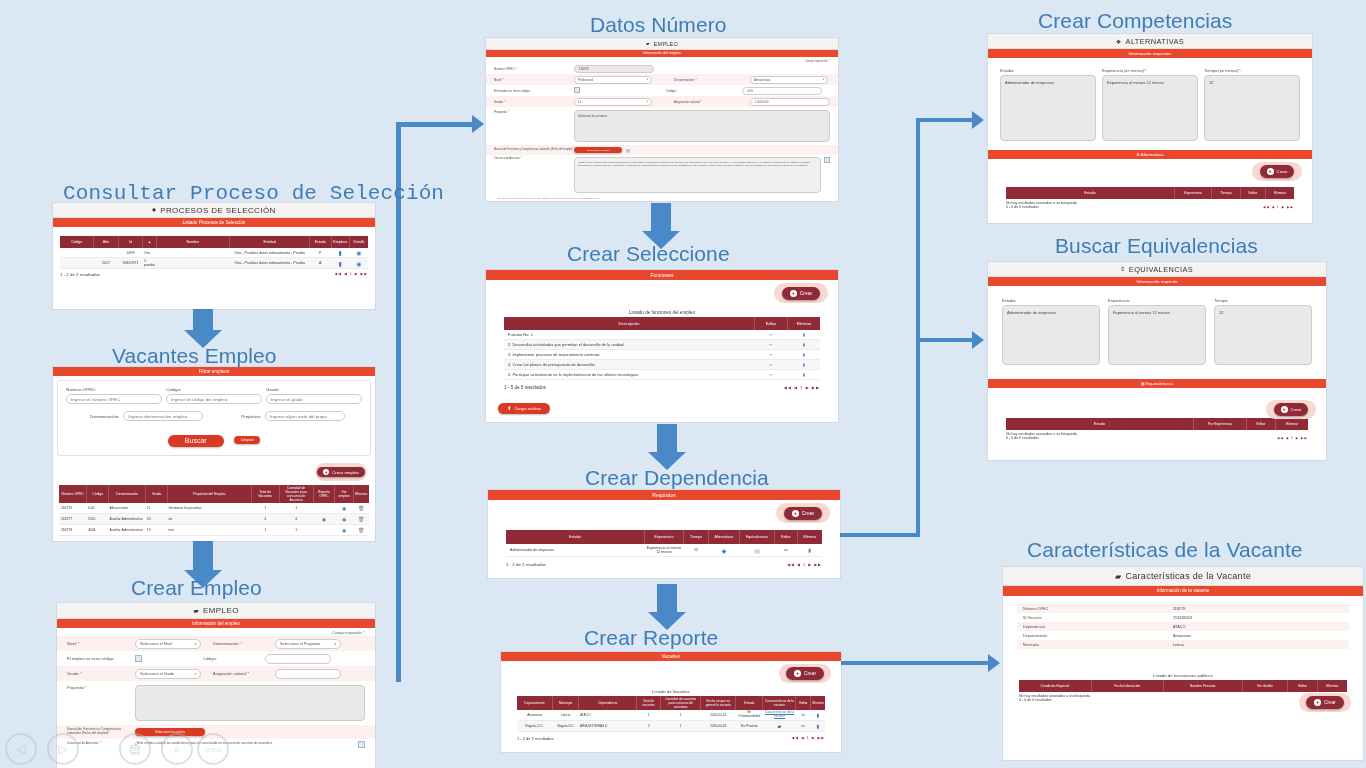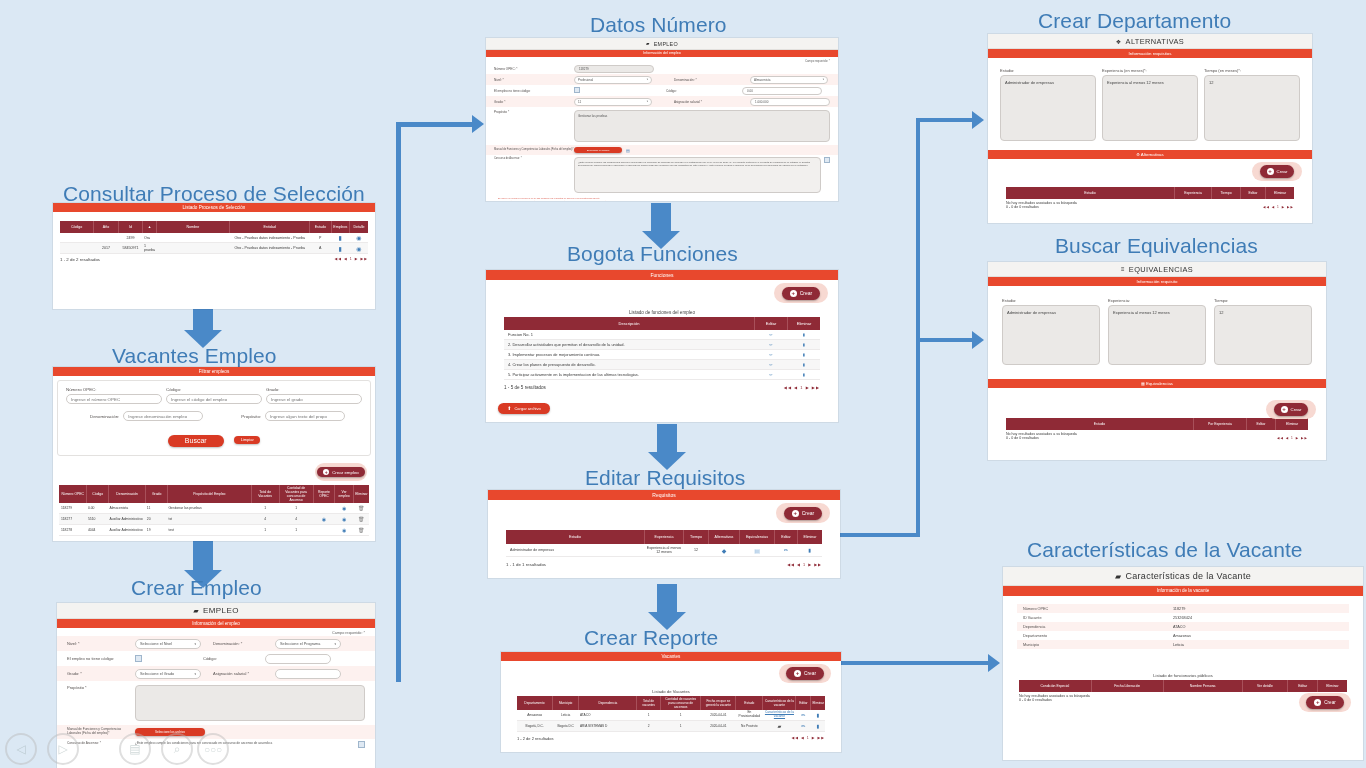--- a/index.html
+++ b/index.html
@@ -160,32 +160,36 @@
   <div class="arrow" style="left:916px;top:118px;width:58px;height:4px;"></div>
   <div class="ahead right" style="left:972px;top:111px;"></div>
   <div class="arrow" style="left:916px;top:338px;width:58px;height:4px;"></div>
   <div class="ahead right" style="left:972px;top:331px;"></div>
 </div>
 <div>
   <div class="arrow" style="left:840px;top:661px;width:150px;height:4px;"></div>
   <div class="ahead right" style="left:988px;top:654px;"></div>
 </div>
 
-<div class="sec-title" style="left:63px;top:182px;">Consultar Proceso de Selección</div>
+<div class="sec-title" style="left:63px;top:182px;font-family:Liberation Mono, monospace;">Consultar Proceso de Selección</div>
 <div class="sec-title" style="left:112px;top:344px;">Vacantes Empleo</div>
 <div class="sec-title" style="left:131px;top:576px;">Crear Empleo</div>
 <div class="sec-title" style="left:590px;top:13px;">Datos Número</div>
-<div class="sec-title" style="left:567px;top:242px;">Bogota Funciones</div>
-<div class="sec-title" style="left:585px;top:466px;">Editar Requisitos</div>
+<div class="sec-title" style="left:567px;top:242px;">Crear Seleccione</div>
+<div class="sec-title" style="left:585px;top:466px;">Crear Dependencia</div>
 <div class="sec-title" style="left:584px;top:626px;">Crear Reporte</div>
-<div class="sec-title" style="left:1038px;top:9px;">Crear Departamento</div>
+<div class="sec-title" style="left:1038px;top:9px;">Crear Competencias</div>
 <div class="sec-title" style="left:1055px;top:234px;">Buscar Equivalencias</div>
 <div class="sec-title" style="left:1027px;top:538px;">Características de la Vacante</div>
 
 <div class="shot" style="left:53px;top:203px;width:322px;height:106px;">
+  <div class="topbar" style="height:14px;font-size:8px;letter-spacing:.4px;">
+    <span style="font-size:7px;">⏺</span>
+    <span>PROCESOS DE SELECCIÓN</span>
+  </div>
   <div class="redband" style="height:9px;line-height:9px;font-size:4.6px;">Listado Procesos de Selección</div>
   <div class="body-pad" style="padding:9px 7px 4px 7px;">
     <table style="font-size:3.6px;">
       <thead>
           <tr>
         <th style="width:11%;padding:4px 0;">Código</th>
         <th style="width:8%;">Año</th>
         <th style="width:8%;">Id</th>
         <th style="width:4%;">▲</th>
         <th style="width:24%;">Nombre</th>

